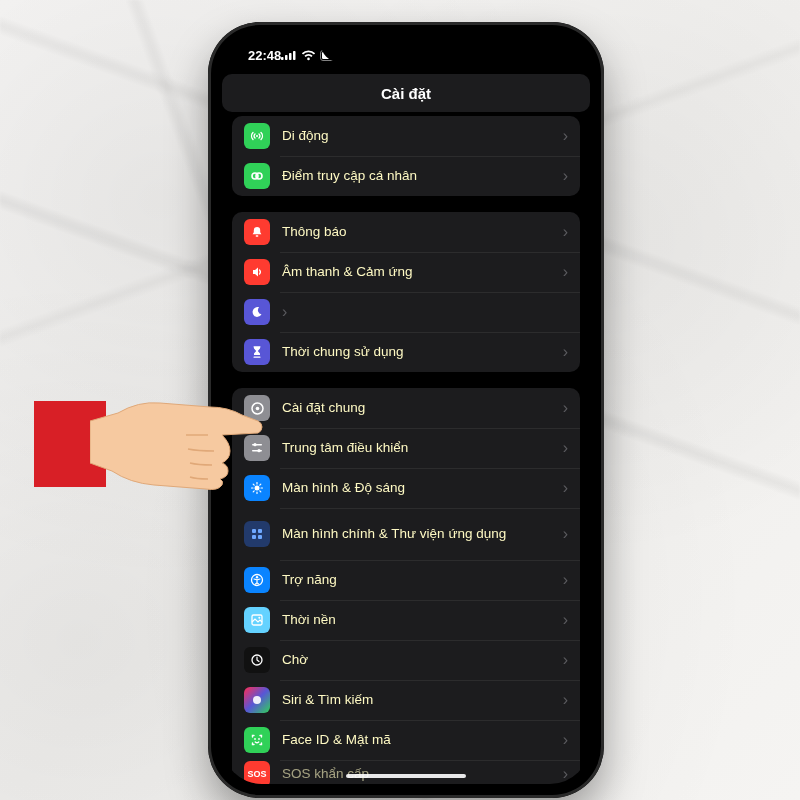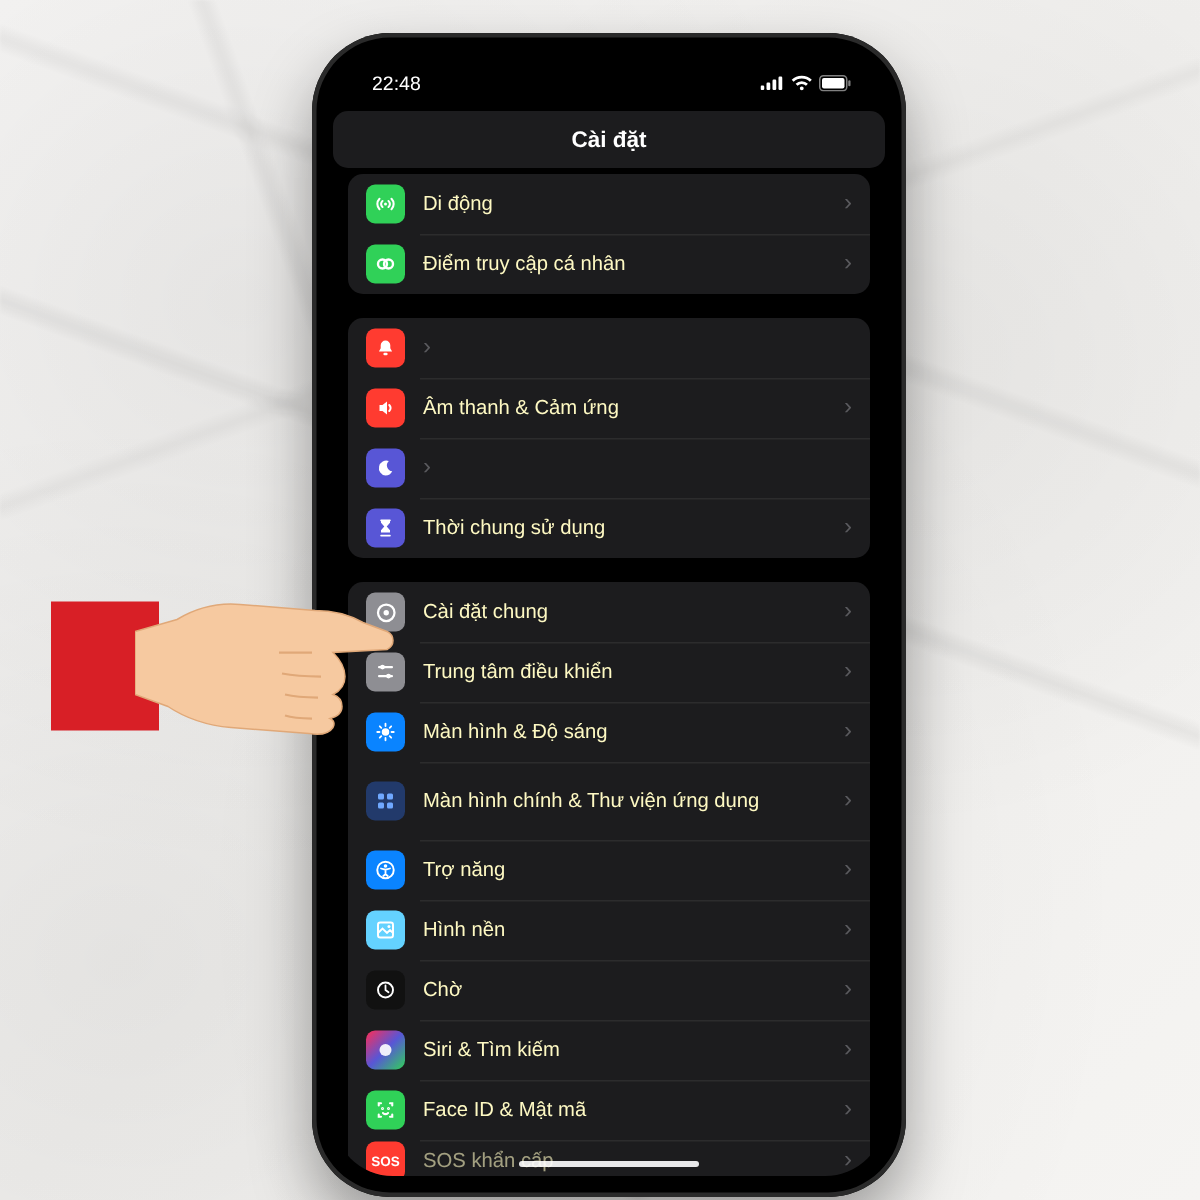--- a/index.html
+++ b/index.html
@@ -58,24 +58,24 @@
     width: 170px; height: 26px;
     background: #000;
     border-bottom-left-radius: 18px;
     border-bottom-right-radius: 18px;
     z-index: 5;
   }
   .statusbar {
     height: 38px;
     display: flex;
     align-items: center;
-    justify-content: space-between;
+    justify-content: flex-start;
     padding: 0 22px 0 26px;
     font-size: 13px;
-    font-weight: 400;
+    font-weight: 700;
   }
   .status-right { display:flex; align-items:center; gap:4px; }
   .status-right svg { display:block; }
 
   .navbar {
     height: 38px;
     display: flex;
     align-items: center;
     justify-content: center;
     font-size: 15px;
@@ -249,20 +249,21 @@
       </div>
 
       <div class="group">
         <div class="row">
           <div class="icon-box ic-red">
             <svg width="14" height="14" viewBox="0 0 14 14">
                 <path d="M7 2a3.2 3.2 0 00-3.2 3.2v2L2.6 9.3h8.8L10.2 7.2v-2A3.2 3.2 0 007 2z" fill="#fff"></path>
                 <rect x="5.6" y="10.2" width="2.8" height="1.6" rx="0.8" fill="#fff"></rect>
               </svg>
           </div>
+          <span class="label">Thông báo</span>
           <span class="chev">›</span>
         </div>
         <div class="row">
           <div class="icon-box ic-red2">
             <svg width="14" height="14" viewBox="0 0 14 14">
                 <path d="M3 5h2l3-2.4v8.8L5 9H3z" fill="#fff"></path>
                 <path d="M9.5 5a3 3 0 010 4" stroke="#fff" stroke-width="1.3" fill="none" stroke-linecap="round"></path>
               </svg>
           </div>
           <span class="label">Âm thanh &amp; Cảm ứng</span>
@@ -355,21 +356,21 @@
           <span class="chev">›</span>
         </div>
         <div class="row">
           <div class="icon-box ic-cyan">
             <svg width="14" height="14" viewBox="0 0 14 14">
                 <rect x="2" y="2" width="10" height="10" rx="1.5" fill="none" stroke="#fff" stroke-width="1.3"></rect>
                 <path d="M2 9l3-3 3 3 2-2 2 2" stroke="#fff" stroke-width="1.2" fill="none"></path>
                 <circle cx="9.3" cy="4.7" r="1" fill="#fff"></circle>
               </svg>
           </div>
-          <span class="label">Hình nền</span>
+          <span class="label">Thời nền</span>
           <span class="chev">›</span>
         </div>
         <div class="row">
           <div class="icon-box ic-black">
             <svg width="14" height="14" viewBox="0 0 14 14">
                 <circle cx="7" cy="7" r="5" stroke="#fff" stroke-width="1.3" fill="none"></circle>
                 <path d="M7 4v3l2 1.5" stroke="#fff" stroke-width="1.2" fill="none" stroke-linecap="round"></path>
               </svg>
           </div>
           <span class="label">Chờ</span>

